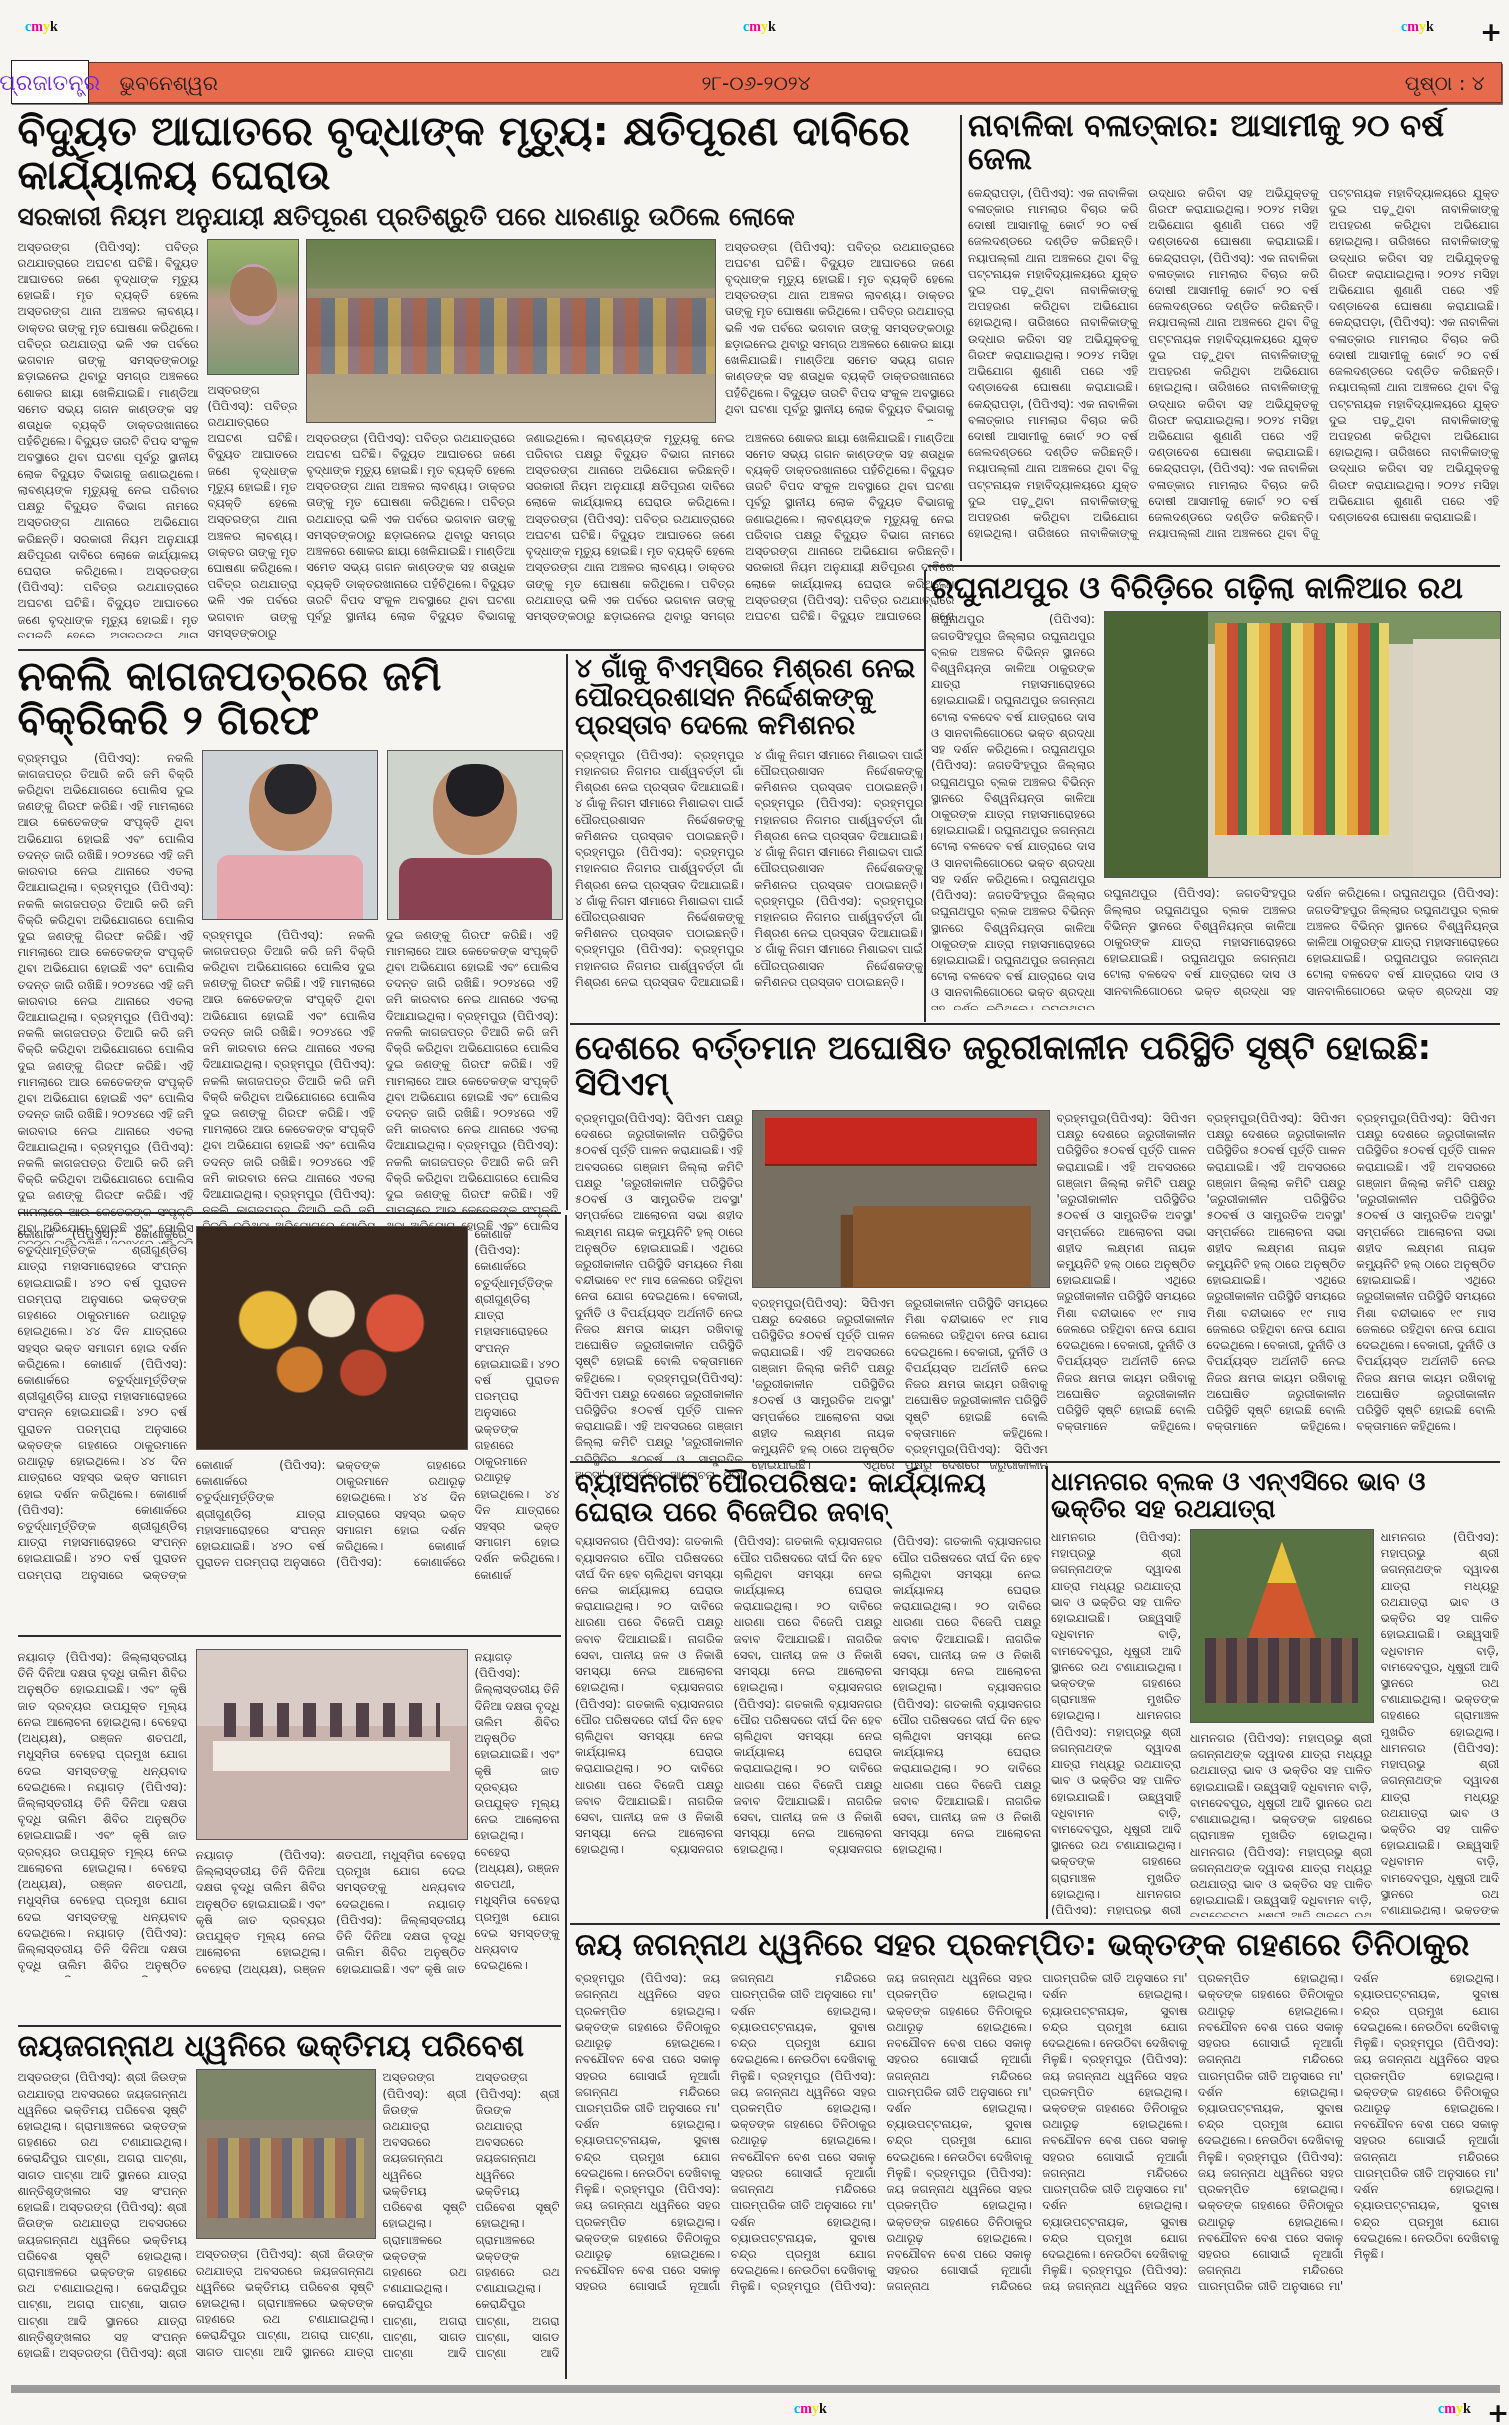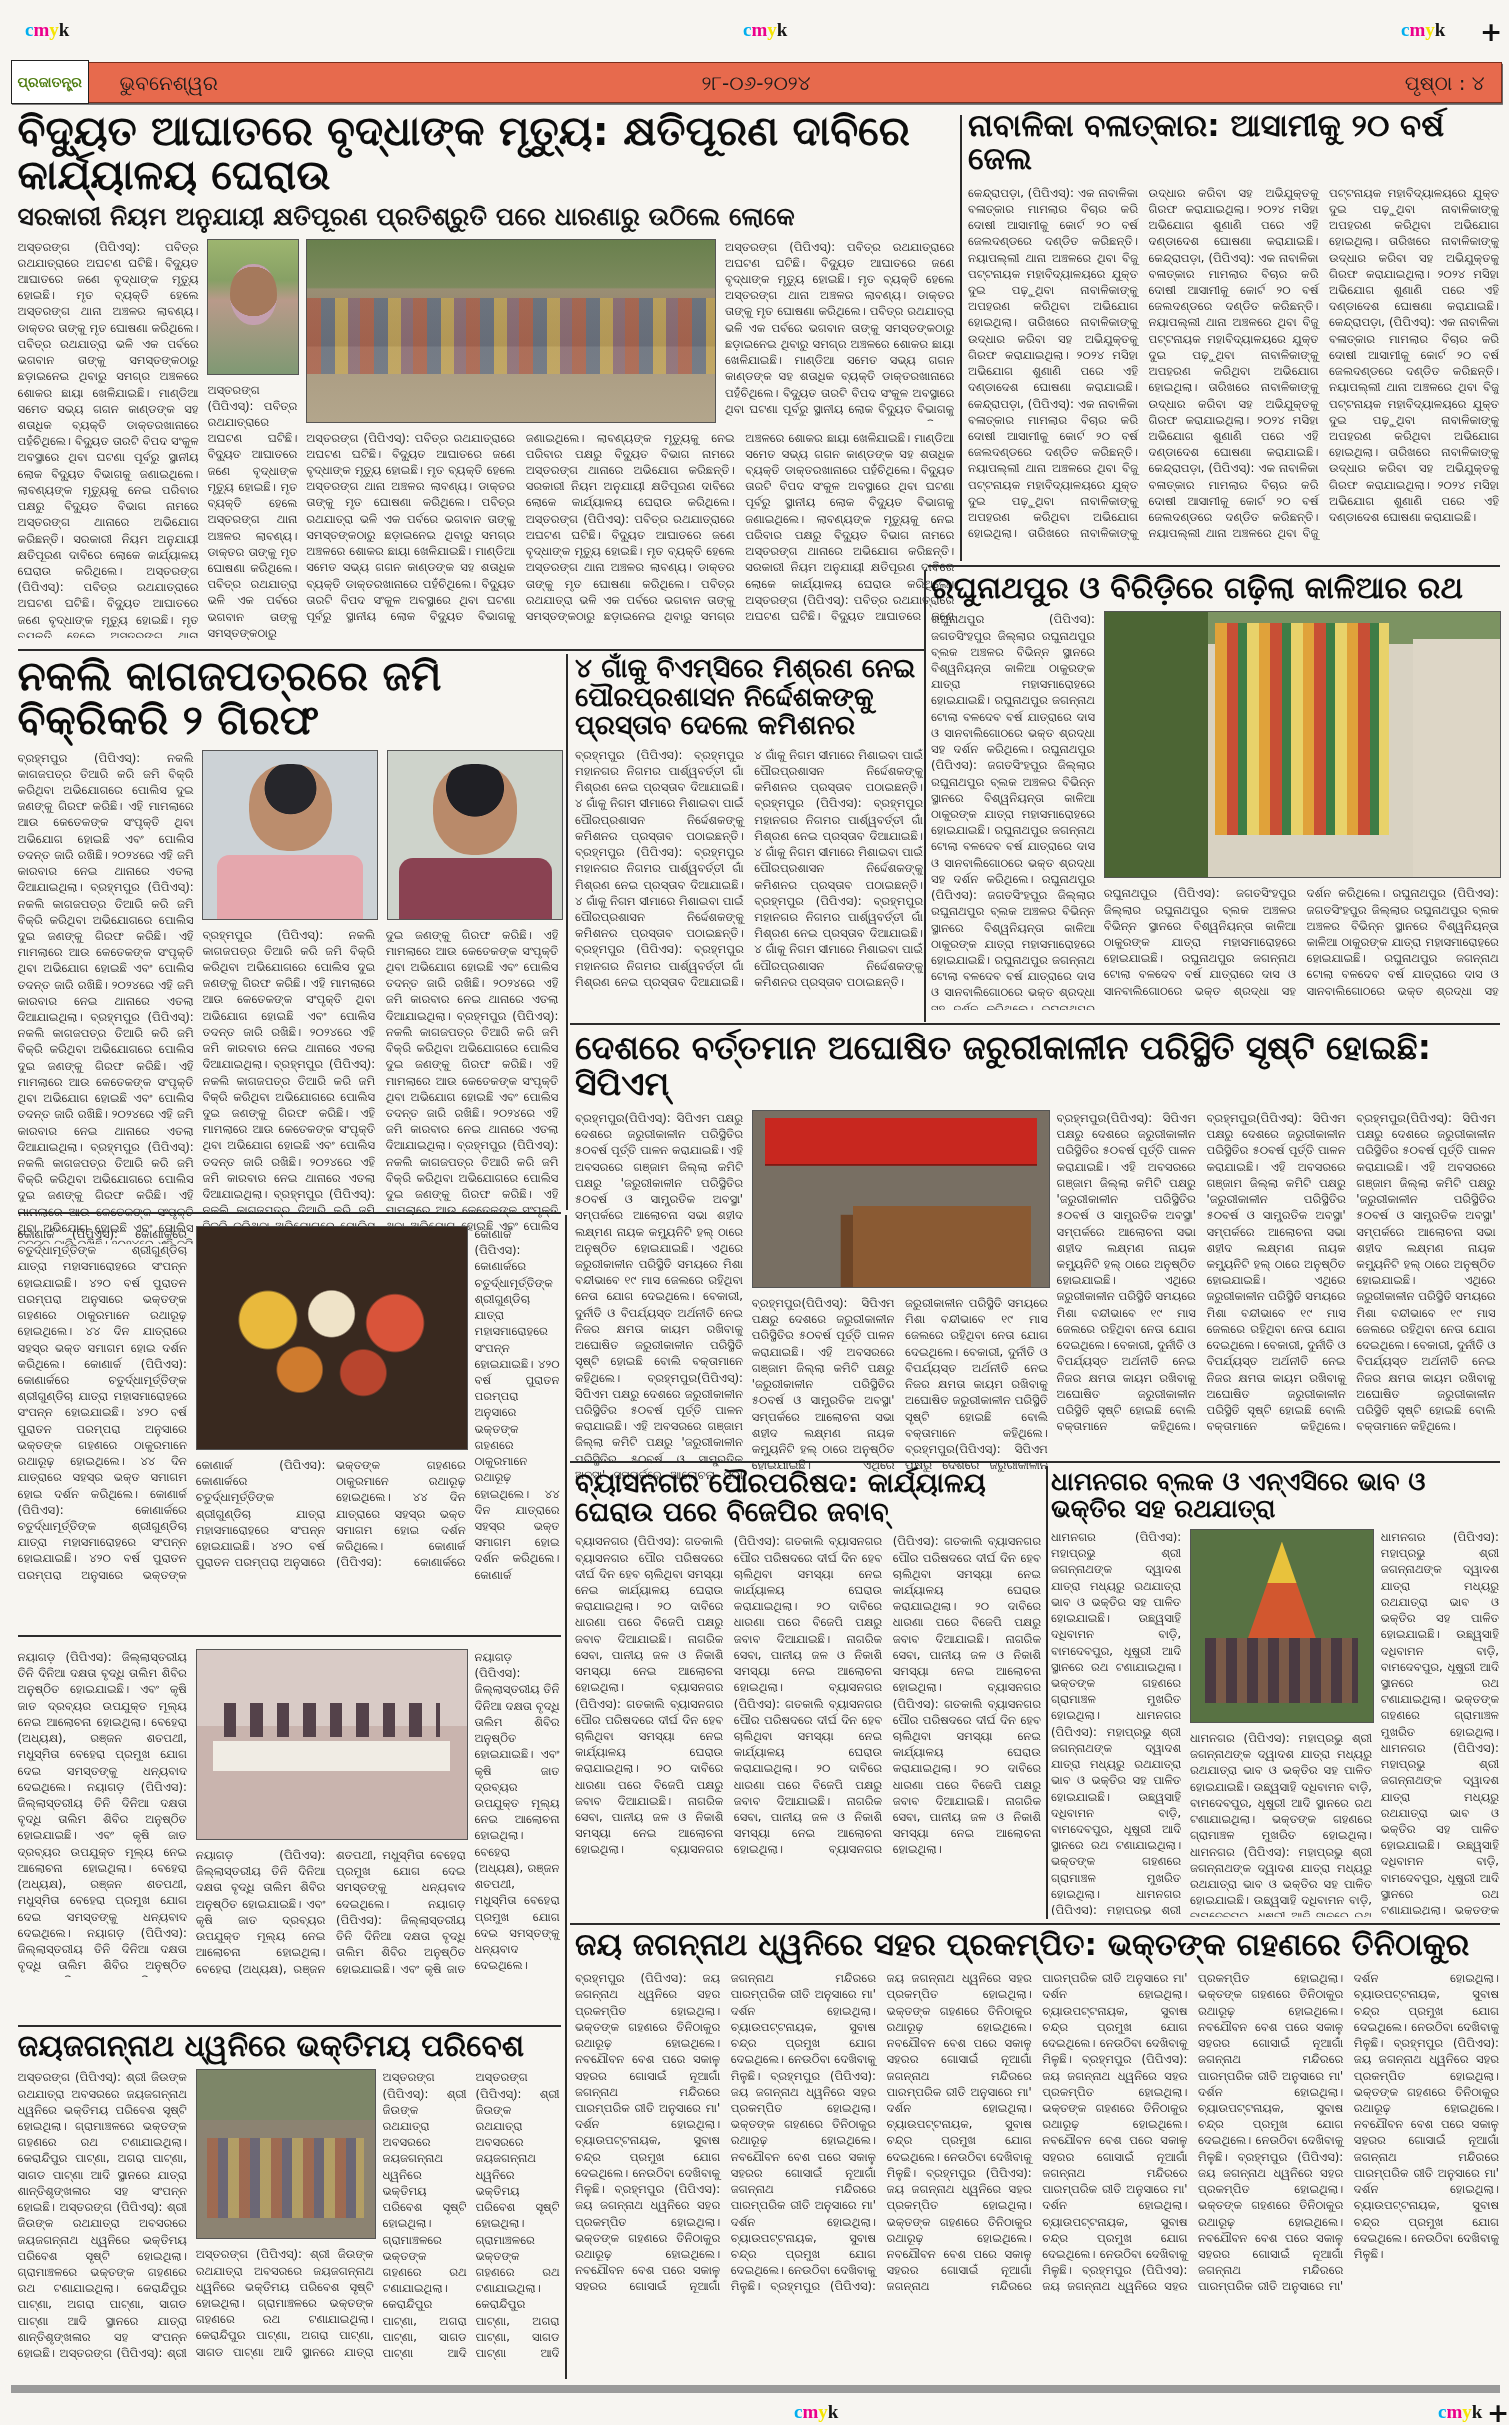--- a/index.html
+++ b/index.html
@@ -1,27 +1,27 @@
 <!DOCTYPE html>
 <html style="font-size:14px"><head>
 <meta charset="utf-8">
 <style>
   html,body{margin:0;padding:0;background:#e8e6e1;}
   .page{position:relative;width:1509px;height:2426px;background:#f7f5f1;overflow:hidden;
         font-family:"DejaVu Sans","Liberation Sans",sans-serif;color:#141414;}
   
-  .cmyk{position:absolute;font-family:"Liberation Serif","DejaVu Serif",serif;font-weight:bold;font-size:19px;letter-spacing:0;}
+  .cmyk{position:absolute;font-family:"Liberation Serif","DejaVu Serif",serif;font-weight:bold;font-size:14px;letter-spacing:0;}
   .cmyk .c{color:#00aeef}.cmyk .m{color:#ec008c}.cmyk .y{color:#f5e400}.cmyk .k{color:#161616}
   .plusmark{position:absolute;font-size:26.5px;color:#111;font-weight:bold;}
   
   .mast{position:absolute;left:10.6px;top:62px;width:1489px;height:39px;background:#e76a4d;
         border:0.9px solid #7a2d1c;box-shadow:0.9px 1.8px 0 #5d5d5d;display:flex;align-items:center;}
   .brandbox{position:absolute;left:-0.9px;top:-2.6px;width:76px;height:42px;background:#fff;border:1.8px solid #222;
             display:flex;align-items:center;justify-content:center;}
-  .brand{font-weight:bold;font-size:14px;color:#4d7c0f;}
+  .brand{font-weight:normal;font-size:22px;color:#6d28d9;}
   .mcity{position:absolute;left:108px;font-size:20px;color:#1c1c1c;}
   .mdate{position:absolute;left:0;right:0;text-align:center;font-size:20px;color:#1c1c1c;}
   .mpage{position:absolute;right:16px;font-size:20px;color:#1c1c1c;}
   
   .rv{position:absolute;width:1.8px;background:#2c2c2c;}
   .rh{position:absolute;height:1.8px;background:#2c2c2c;}
   .graybar{position:absolute;left:10.6px;top:2385px;width:1489px;height:8px;background:#9a9a9a;}
   
   .art{position:absolute;}
   .hl{font-weight:bold;color:#0d0d0d;line-height:1.08;margin:0 0 5.3px 0;letter-spacing:0;}

